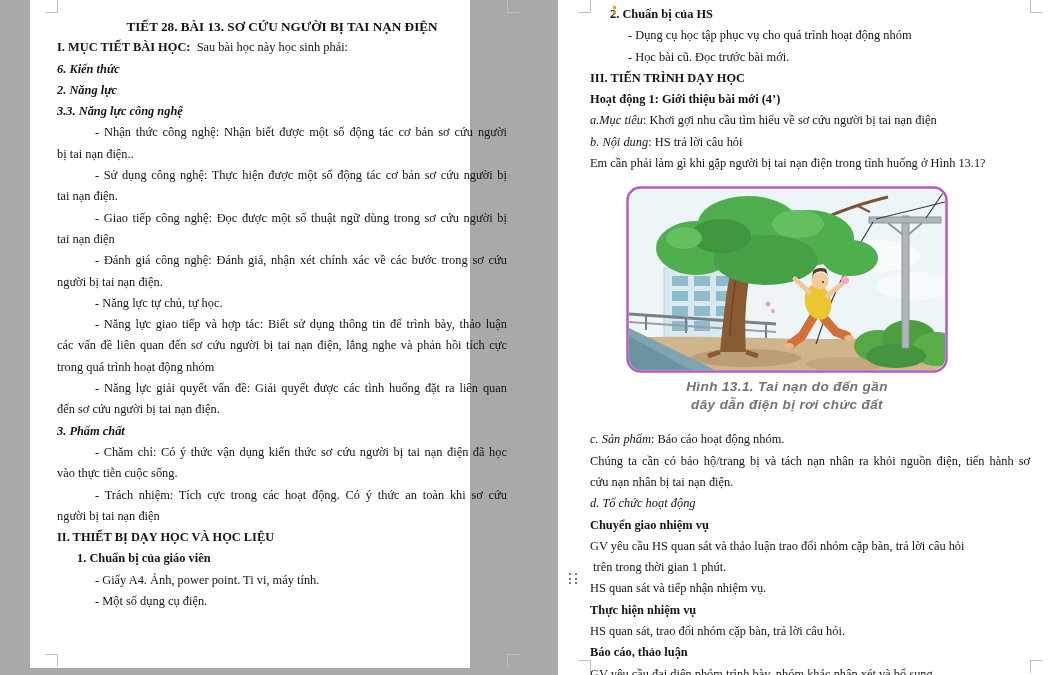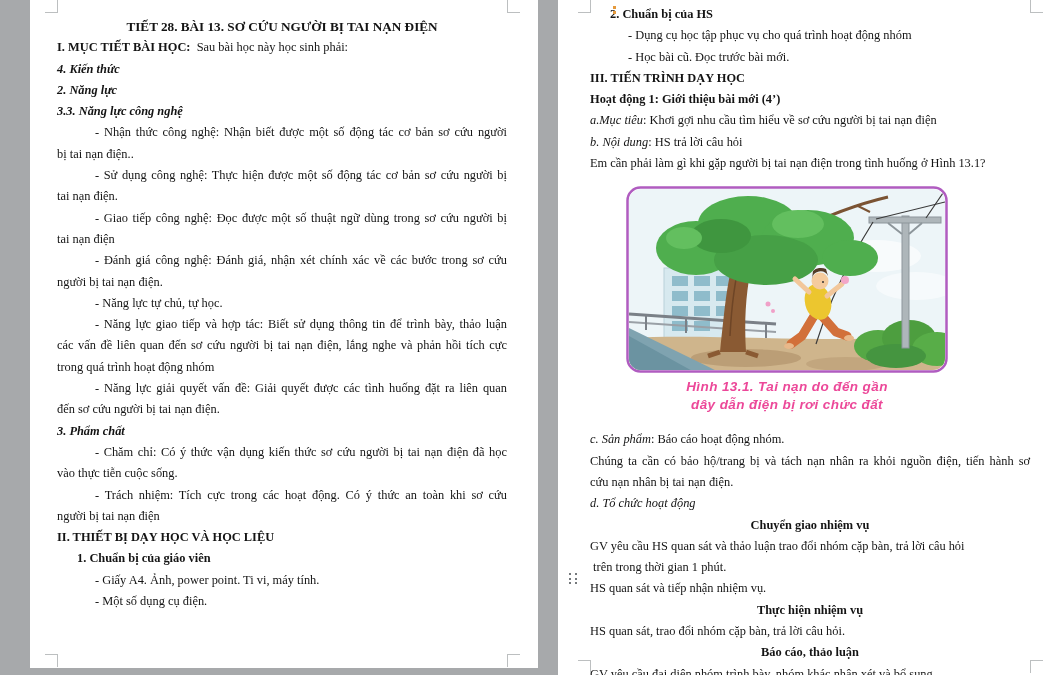--- a/index.html
+++ b/index.html
@@ -2,39 +2,39 @@
 <html><head>
 <meta charset="utf-8">
 <style>
   html,body{margin:0;padding:0}
   body{
     position:relative;width:1060px;height:675px;overflow:hidden;
     background:#a7a9ab;
     font-family:"Liberation Serif",serif;color:#141414;
   }
   .page{position:absolute;top:0;background:#ffffff;}
-  #page-left{left:30px;width:508px;height:668px;}
+  #page-left{left:30px;width:440px;height:668px;}
   #page-right{left:558px;width:504px;height:675px;}
   .textcol{position:absolute;}
   #left-text{left:27px;top:16px;width:450px;}
   #right-text{left:32px;top:4px;width:440px;}
   .ln{line-height:21.3px;height:21.3px;font-size:12.4px;white-space:nowrap;}
   .b{font-weight:bold}
   .i{font-style:italic}
   .bi{font-weight:bold;font-style:italic}
   .c-title{text-align:center;font-weight:bold;font-size:13.2px;}
-  .ctr-b{text-align:center;font-weight:bold}
+  .ctr-b{font-weight:bold}
   .ind{text-indent:38px}
   .ind-sm{text-indent:20px}
   .just{text-align:justify;text-align-last:justify;}
   
   .fig{margin:12px 0 16px 36px;width:322px;}
   .fig-caption{
     text-align:center;font-family:"Liberation Sans",sans-serif;
-    font-weight:bold;font-style:italic;color:#ec4899;
+    font-weight:bold;font-style:italic;color:#737373;
     font-size:13.5px;line-height:16px;letter-spacing:.4px;margin-top:2px;
     white-space:nowrap;
   }
   
   .mark{position:absolute;width:12px;height:12px;border:0 solid #bcbfc0;}
   .mark.tl{border-right-width:1px;border-bottom-width:1px;}
   .mark.tr{border-left-width:1px;border-bottom-width:1px;}
   .mark.bl{border-right-width:1px;border-top-width:1px;}
   .mark.br{border-left-width:1px;border-top-width:1px;}
   
@@ -45,21 +45,21 @@
   .collab{position:absolute;left:613px;top:6px;width:3px;height:9px;}
   .collab span{display:block;width:3px;height:3px;background:#e59a3c;margin-bottom:2px;}
 </style>
 </head>
 <body>
 
 <div class="page" id="page-left">
   <div class="textcol" id="left-text">
     <div class="ln c-title">TIẾT 28. BÀI 13. SƠ CỨU NGƯỜI BỊ TAI NẠN ĐIỆN</div>
     <div class="ln"><span class="b">I. MỤC TIẾT BÀI HỌC:</span><span>&nbsp; Sau bài học này học sinh phải:</span></div>
-    <div class="ln bi">4. Kiến thức</div>
+    <div class="ln bi">6. Kiến thức</div>
     <div class="ln bi">2. Năng lực</div>
     <div class="ln bi">3.3. Năng lực công nghệ</div>
     <div class="ln ind just">- Nhận thức công nghệ: Nhận biết được một số động tác cơ bản sơ cứu người</div>
     <div class="ln">bị tai nạn điện..</div>
     <div class="ln ind just">- Sử dụng công nghệ: Thực hiện được một số động tác cơ bản sơ cứu người bị</div>
     <div class="ln">tai nạn điện.</div>
     <div class="ln ind just">- Giao tiếp công nghệ: Đọc được một số thuật ngữ dùng trong sơ cứu người bị</div>
     <div class="ln">tai nạn điện</div>
     <div class="ln ind just">- Đánh giá công nghệ: Đánh giá, nhận xét chính xác về các bước trong sơ cứu</div>
     <div class="ln">người bị tai nạn điện.</div>

